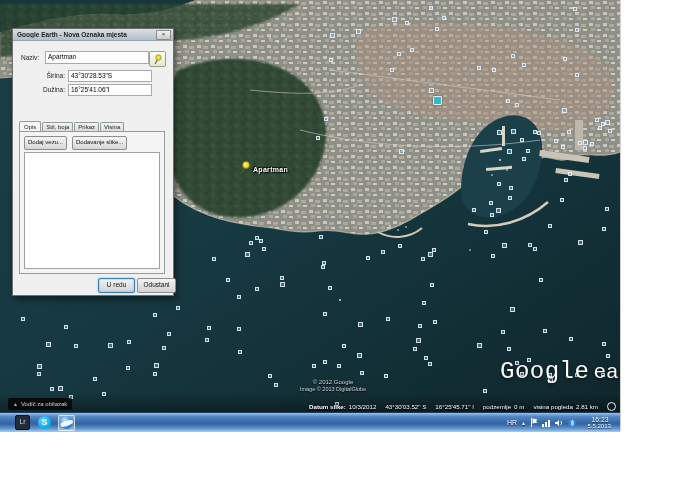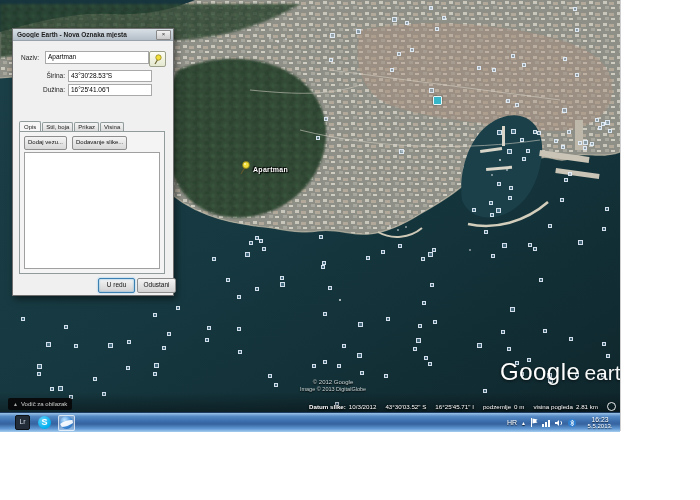--- a/index.html
+++ b/index.html
@@ -29,21 +29,21 @@
       font-size:6.2px;color:#fff;text-shadow:0 1px 2px #000,0 0 2px #000;white-space:nowrap;}
   #status-bar .grp{display:flex;gap:3px;}
   #status-bar .b{font-weight:bold;}
   #loading-ring{width:7px;height:7px;border:1.5px solid #fff;border-radius:50%;opacity:.9;}
 
   #copyright{position:absolute;left:248px;top:379px;width:170px;text-align:center;color:#c9d2d2;
       text-shadow:0 1px 1px #000;line-height:7px;}
   #copyright .l1{font-size:6px;} #copyright .l2{font-size:5.5px;}
 
   #ge-logo{position:absolute;left:500px;top:358px;display:flex;align-items:baseline;color:#fff;
-      text-shadow:0 1px 3px rgba(0,0,0,.7);font-family:Liberation Sans, sans-serif;text-align:right;}
+      text-shadow:0 1px 3px rgba(0,0,0,.7);font-family:Liberation Mono, monospace;text-align:right;}
   #ge-logo .g{font-size:24px;letter-spacing:.5px;}
   #ge-logo .e{font-size:21px;margin-left:4px;font-weight:300;opacity:.97;}
 
   
   #dlg{position:absolute;left:12px;top:28px;width:160px;height:266px;background:#f0f0f0;
       border:1px solid #6f6f6f;box-shadow:2px 3px 7px rgba(0,0,0,.5);font-size:7px;color:#111;}
   #dlg-title{height:11px;display:flex;align-items:center;padding:0 2px 0 4px;
       background:linear-gradient(#d9e0e6,#b3bec8);border-bottom:1px solid #98a2ab;}
   #dlg-title .t{flex:1;font-size:6.5px;font-weight:bold;color:#1d1d1d;white-space:nowrap;overflow:hidden;}
   #dlg-close{width:13px;height:8px;font-size:6px;line-height:7px;text-align:center;color:#333;

